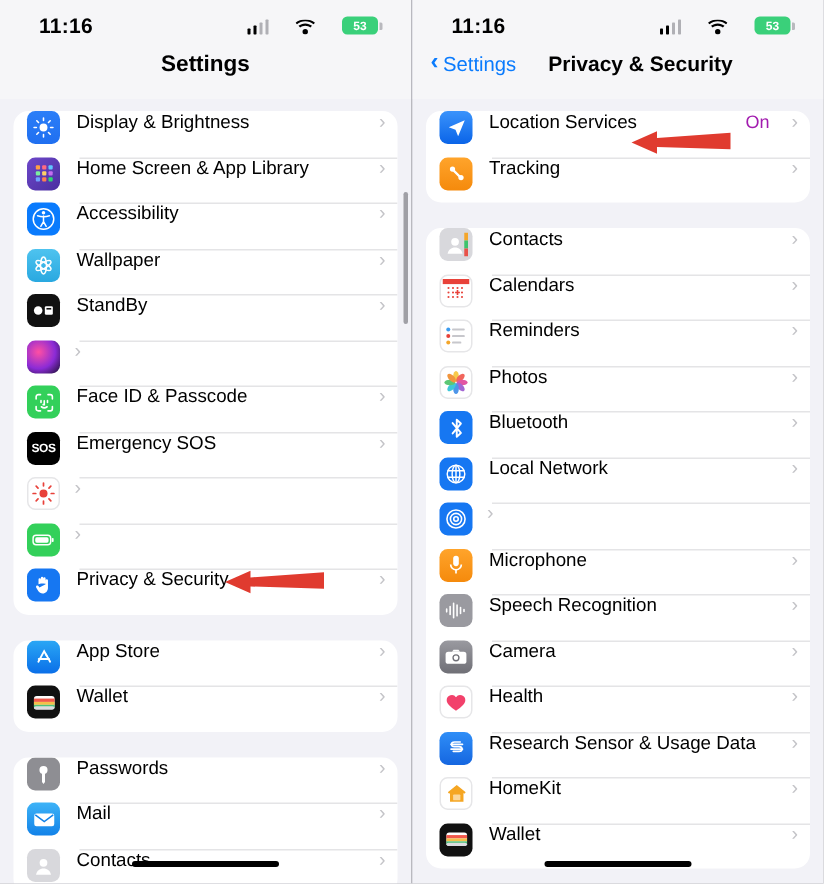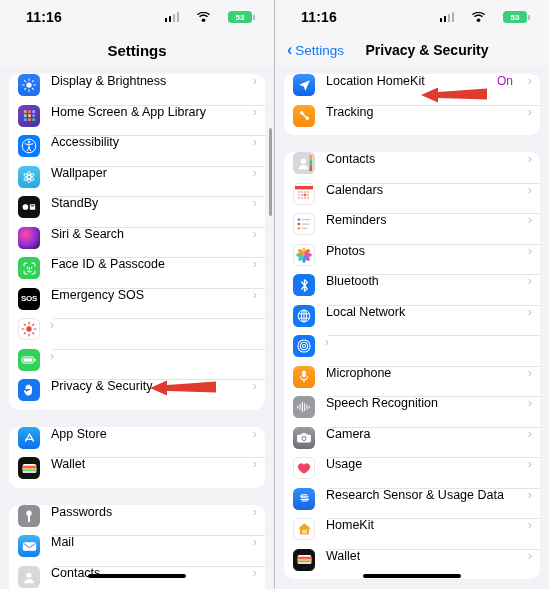--- a/index.html
+++ b/index.html
@@ -23,21 +23,21 @@
   
   .statusbar {
     height: 34px;
     display: flex;
     align-items: center;
     justify-content: space-between;
     padding: 0 22px 0 26px;
     background: #f6f6f8;
   }
   .clock { font-size: 14px; font-weight: bold; color: #000; letter-spacing: .2px; }
-  .status-right { display: flex; align-items: center; gap: 18px; }
+  .status-right { display: flex; align-items: flex-end; gap: 18px; }
   .cellular { display: flex; align-items: flex-end; gap: 1.5px; height: 10px; }
   .cellular i { width: 2.5px; background: #000; border-radius: .5px; display: block; }
   .cellular i:nth-child(1) { height: 4px; }
   .cellular i:nth-child(2) { height: 6px; }
   .cellular i:nth-child(3) { height: 8px; background: #b0b0b5; }
   .cellular i:nth-child(4) { height: 10px; background: #b0b0b5; }
   .wifi svg { display: block; }
   .battery {
     position: relative;
     width: 24px; height: 12px;
@@ -48,21 +48,21 @@
   }
   .battery::after {
     content: ""; position: absolute; right: -3px; top: 3.5px;
     width: 2px; height: 5px; border-radius: 0 1px 1px 0; background: #b9b9be;
   }
 
   
   .navbar {
     height: 32px;
     background: #f6f6f8;
-    display: flex; align-items: center;
+    display: flex; align-items: flex-start;
     position: relative;
     padding: 0 12px;
   }
   .navbar.centered { justify-content: center; }
   .nav-title { font-size: 15px; font-weight: bold; color: #000; }
   .back {
     display: flex; align-items: center; gap: 3px;
     color: #0a7bfd; font-size: 13.5px; cursor: pointer;
   }
   .back .chev { font-size: 16px; font-weight: bold; line-height: 1; }
@@ -237,21 +237,20 @@
                 <rect x="10" y="2.3" width="6" height="6.4" rx="1" fill="#fff"></rect>
                 <rect x="11.2" y="3.6" width="3.6" height="1.2" fill="#111"></rect>
               </svg>
           </div>
           <div class="row-label">StandBy</div>
           <div class="chevron">›</div>
         </div>
 
         <div class="row">
           <div class="icon" style="background:radial-gradient(circle at 35% 35%,#ff4fa3,#8b2bd6 55%,#1b1030 100%)"></div>
-          <div class="row-label">Siri &amp; Search</div>
           <div class="chevron">›</div>
         </div>
 
         <div class="row">
           <div class="icon" style="background:#33d05a">
             <svg width="15" height="15" viewBox="0 0 18 18">
                 <g fill="none" stroke="#fff" stroke-width="1.3" stroke-linecap="round">
                   <path d="M2.5 6V4.2c0-1 .7-1.7 1.7-1.7H6M12 2.5h1.8c1 0 1.7.7 1.7 1.7V6M15.5 12v1.8c0 1-.7 1.7-1.7 1.7H12M6 15.5H4.2c-1 0-1.7-.7-1.7-1.7V12"></path>
                   <path d="M6.4 7.2v1.6M11.6 7.2v1.6M9 7.4v3.1h-.9M6.7 12.2c1.4 1.1 3.2 1.1 4.6 0"></path>
                 </g>
@@ -407,21 +406,21 @@
 
     <div class="content">
 
       <div class="group first">
         <div class="row">
           <div class="icon" style="background:linear-gradient(#3a93fb,#0a64e8)">
             <svg width="15" height="15" viewBox="0 0 18 18">
                 <path d="M15.4 2.6L2.6 8.1l5.4 2 2.1 5.3z" fill="#fff"></path>
               </svg>
           </div>
-          <div class="row-label">Location HomeKit</div>
+          <div class="row-label">Location Services</div>
           <div class="row-value">On</div>
           <div class="chevron">›</div>
         </div>
         <div class="row">
           <div class="icon" style="background:linear-gradient(#ffa42b,#f58a0c)">
             <svg width="15" height="15" viewBox="0 0 18 18">
                 <circle cx="5.6" cy="5.6" r="2.1" fill="#fff"></circle>
                 <circle cx="12.4" cy="12.4" r="2.1" fill="#fff"></circle>
                 <path d="M6.8 7.1l4.4 4.4" stroke="#fff" stroke-width="1.7" stroke-linecap="round"></path>
               </svg>
@@ -577,21 +576,21 @@
           <div class="row-label">Camera</div>
           <div class="chevron">›</div>
         </div>
 
         <div class="row">
           <div class="icon" style="background:#fff;border:1px solid #e6e6e8">
             <svg width="14" height="13" viewBox="0 0 16 14">
                 <path d="M8 13.1C3.6 10 .9 7.9.9 4.9A3.9 3.9 0 018 2.8 3.9 3.9 0 0115.1 4.9c0 3-2.7 5.1-7.1 8.2z" fill="#f2416b"></path>
               </svg>
           </div>
-          <div class="row-label">Usage</div>
+          <div class="row-label">Health</div>
           <div class="chevron">›</div>
         </div>
 
         <div class="row">
           <div class="icon" style="background:linear-gradient(#2f8ef7,#1566e0)">
             <svg width="15" height="15" viewBox="0 0 18 18">
                 <g fill="none" stroke="#fff" stroke-width="1.3" stroke-linecap="round">
                   <path d="M11.8 4.4H7.2c-1.4 0-2.4.8-2.4 1.9s1 1.8 2.4 1.8h3.6c1.4 0 2.4.8 2.4 1.9s-1 1.9-2.4 1.9H6.2"></path>
                   <path d="M4.4 6.3h9.2M4.4 10.1h9.2"></path>
                 </g>

